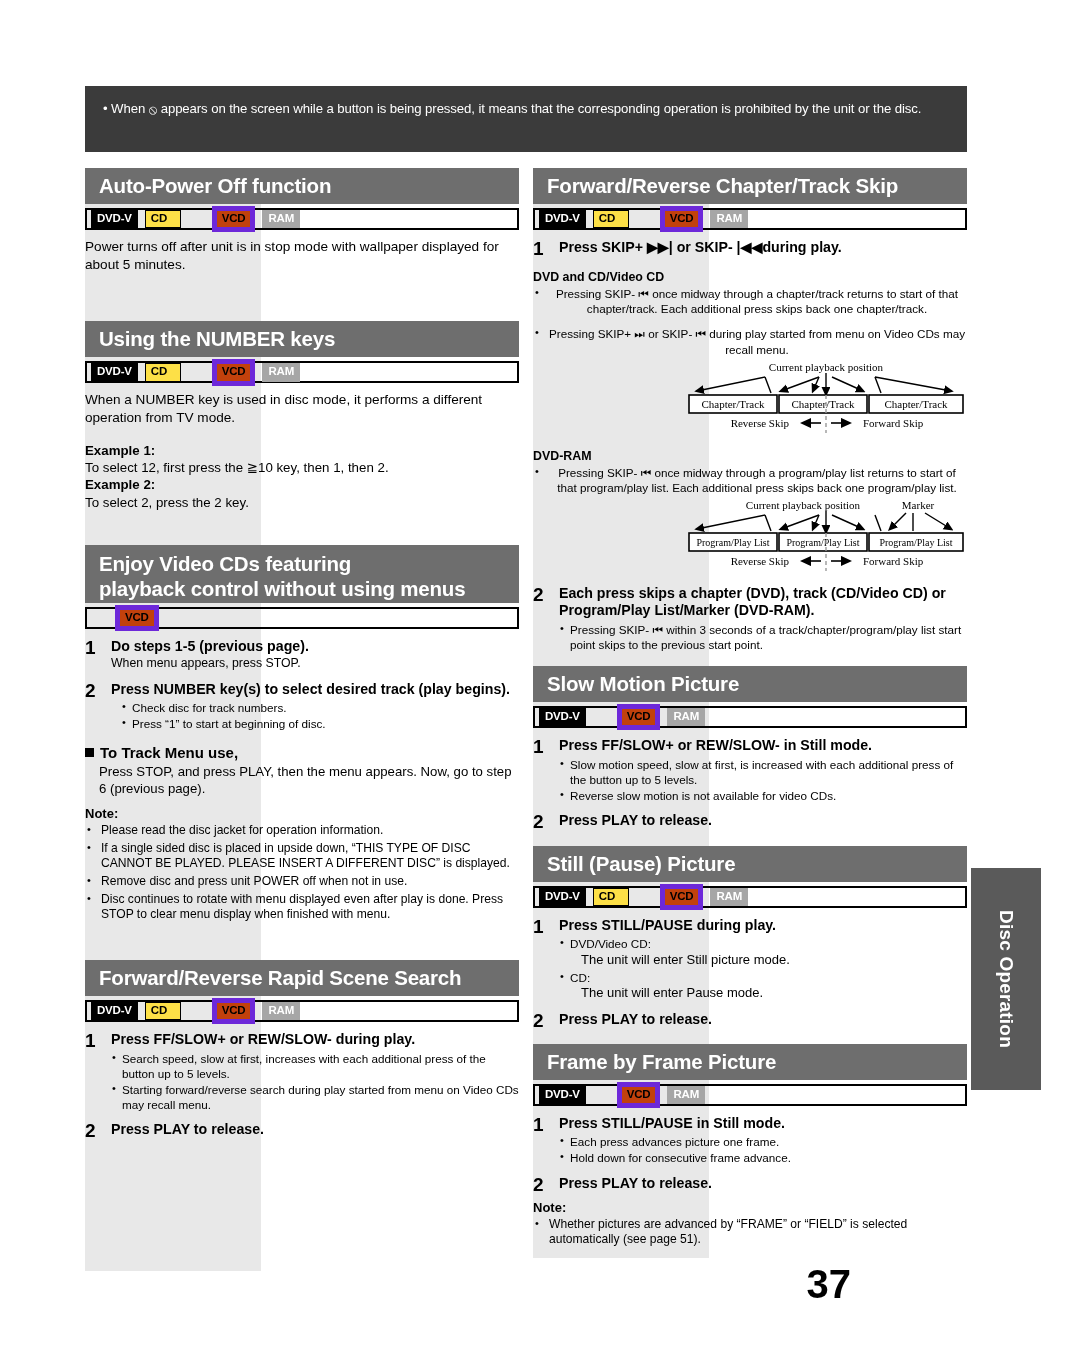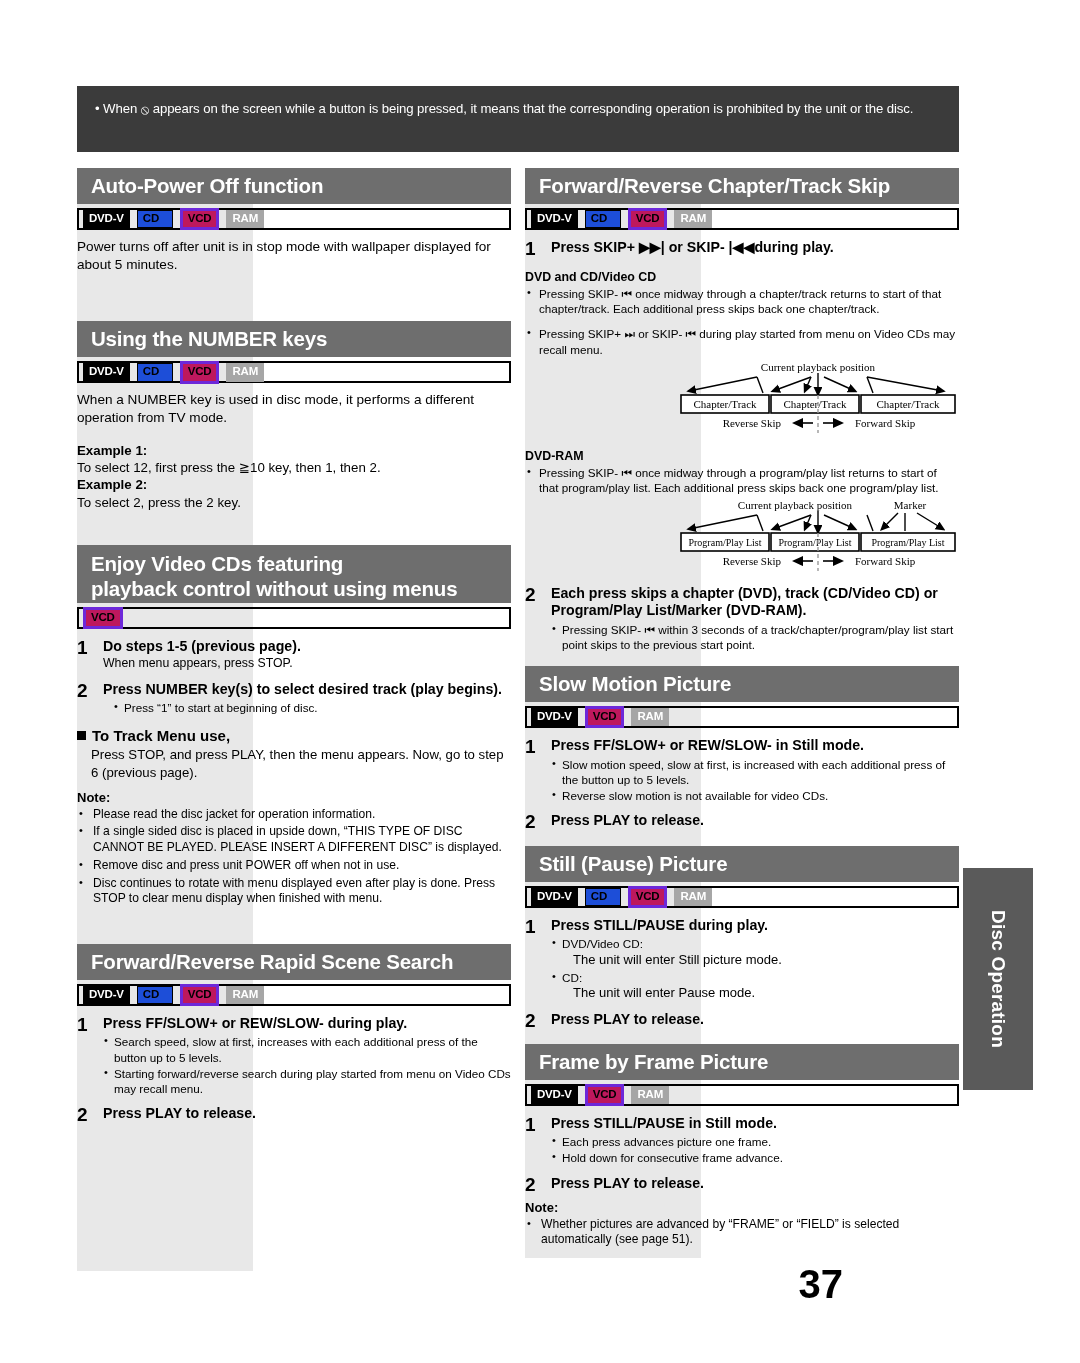--- a/index.html
+++ b/index.html
@@ -12,21 +12,21 @@
     height: 1363px;
     position: relative;
     font-family: "Liberation Sans", sans-serif;
     color: #000;
     overflow: hidden;
   }
 
   
   .page {
     position: absolute;
-    left: 0; top: 0;
+    left: 8px; top: 0;
     width: 888px; height: 1363px;
   }
 
   
   .notice {
     position: absolute;
     left: 77px; top: 86px;
     width: 882px; height: 66px;
     background: #3b3b3b;
     color: #ffffff;
@@ -95,22 +95,22 @@
     font-size: 11.5px;
     font-weight: bold;
     line-height: 1;
     padding: 2px 5px 3px 5px;
     margin-right: 7px;
     letter-spacing: -0.2px;
     box-sizing: border-box;
     text-align: left;
   }
   .badge.dvdv { background: #000; color: #fff; border: 1px solid #000; }
-  .badge.cd   { background: #1d4ed8; color: #000; border: 1px solid #000; min-width: 36px; }
-  .badge.vcd  { background: #be185d; color: #000; border: 3px solid #6d28d9; min-width: 36px; }
+  .badge.cd   { background: #fde047; color: #000; border: 1px solid #000; min-width: 36px; }
+  .badge.vcd  { background: #c2410c; color: #000; border: 5px solid #6d28d9; min-width: 36px; margin-left: 24px; }
   .badge.ram  { background: #a6a6a6; color: #ffffff; border: 1px solid #a6a6a6; }
 
   
   .body-text {
     font-size: 13.6px;
     line-height: 1.3;
     margin-top: 8px;
     position: relative;
     z-index: 2;
   }
@@ -160,21 +160,21 @@
     margin-top: 1px;
   }
   ul.bl li:before {
     content: "\2022";
     position: absolute;
     left: 1px;
     top: -1px;
     font-size: 11px;
   }
   ul.bl.indent { margin-left: 10px; }
-  ul.bl.wide li { padding-left: 14px; }
+  ul.bl.wide li { padding-left: 14px; text-align: center; }
   ul.bl.wide li:before { left: 2px; }
 
   
   .note-title {
     font-size: 13px;
     font-weight: bold;
     margin-top: 9px;
     position: relative;
     z-index: 2;
   }
@@ -322,20 +322,21 @@
           <div class="step-title">Do steps 1-5 (previous page).</div>
           <div class="step-sub">When menu appears, press STOP.</div>
         </div>
       </div>
 
       <div class="step">
         <div class="step-num">2</div>
         <div class="step-body">
           <div class="step-title">Press NUMBER key(s) to select desired track (play begins).</div>
           <ul class="bl indent">
+            <li>Check disc for track numbers.</li>
             <li>Press “1” to start at beginning of disc.</li>
           </ul>
         </div>
       </div>
 
       <div class="sq-head">
         <span class="sq"></span><span>To Track Menu use,</span>
       </div>
       <div class="body-text" style="margin-top:2px;margin-left:14px;font-size:13.2px;">Press STOP, and press PLAY, then the menu appears. Now, go to step 6 (previous page).</div>
 

